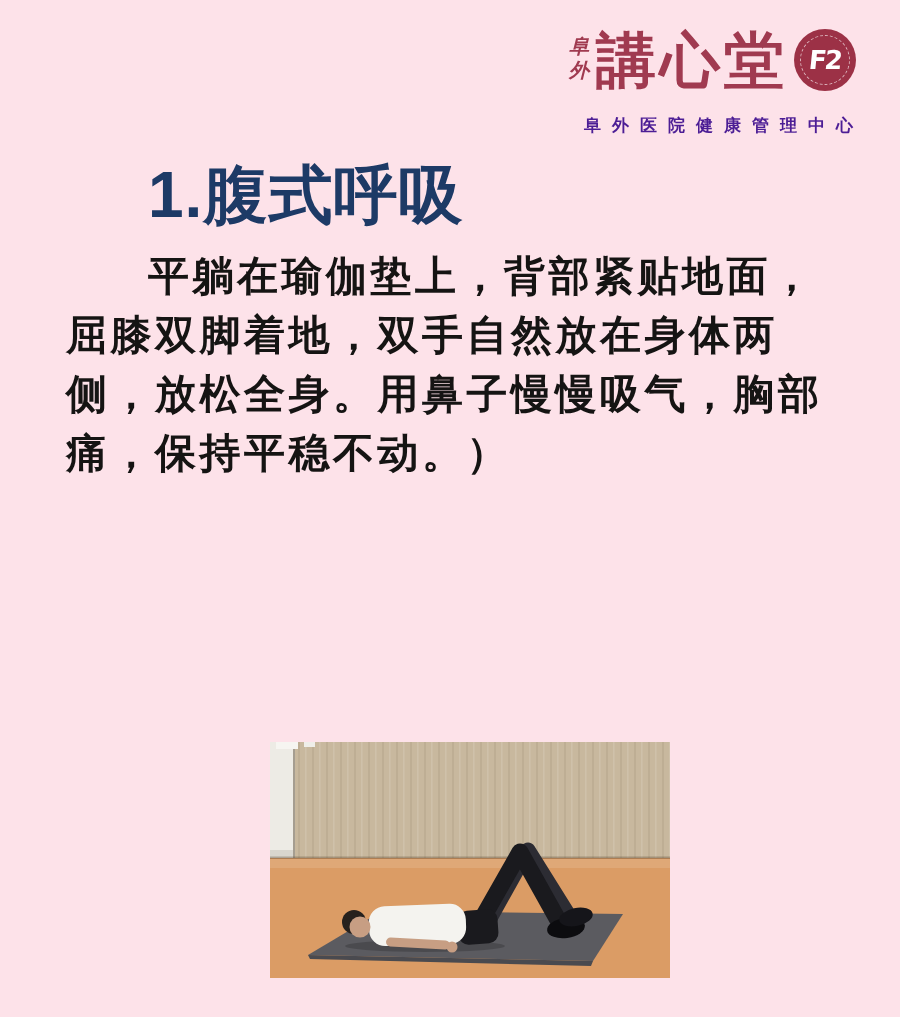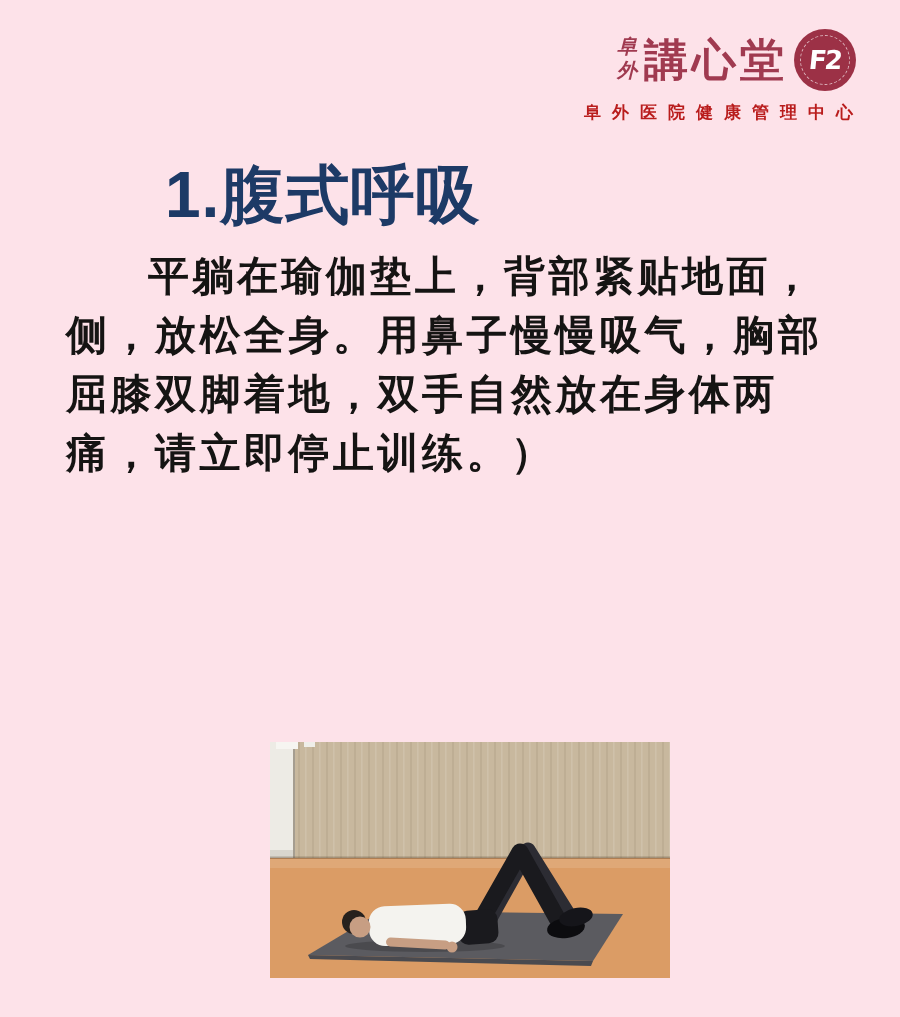--- a/index.html
+++ b/index.html
@@ -38,21 +38,21 @@
     margin-top: -4px;
     color: #a03a50;
     font-size: 20px;
     line-height: 24px;
     font-weight: 700;
     font-style: italic;
   }
   .brand-wordmark {
     color: #a03a50;
     font-family: "DejaVu Serif", serif;
-    font-size: 44px;
+    font-size: 60px;
     line-height: 64px;
     font-weight: 700;
     letter-spacing: 4px;
     white-space: nowrap;
   }
   .brand-seal {
     position: relative;
     width: 62px;
     height: 62px;
     margin-left: 6px;
@@ -72,35 +72,35 @@
   }
   .seal-label {
     color: #ffffff;
     font-family: "DejaVu Sans", sans-serif;
     font-size: 26px;
     font-weight: 800;
     letter-spacing: -2px;
     transform: skewX(-6deg);
   }
   .brand-subtitle {
-    margin-top: 9px;
-    color: #b91c1c;
+    margin-top: 22px;
+    color: #4c1d95;
     font-family: "Liberation Sans", sans-serif;
     font-size: 17px;
     font-weight: 600;
     letter-spacing: 11px;
     margin-right: -8px;
     white-space: nowrap;
   }
 
   
   .section-title {
     position: absolute;
     top: 152px;
-    left: 165px;
+    left: 148px;
     color: #1d3a66;
     font-family: "Liberation Sans", sans-serif;
     font-size: 64px;
     font-weight: 900;
     letter-spacing: 1px;
     white-space: nowrap;
     text-align: right;
   }
 
   
@@ -147,23 +147,23 @@
         <span class="seal-label">F2</span>
       </div>
     </div>
     <div class="brand-subtitle">阜外医院健康管理中心</div>
   </div>
 
   <div class="section-title">1.腹式呼吸</div>
 
   <div class="paragraph">
     <div class="line indent">平躺在瑜伽垫上，背部紧贴地面，</div>
+    <div class="line">屈膝双脚着地，双手自然放在身体两</div>
     <div class="line">侧，放松全身。用鼻子慢慢吸气，胸部</div>
-    <div class="line">屈膝双脚着地，双手自然放在身体两</div>
-    <div class="line">痛，请立即停止训练。）</div>
+    <div class="line">痛，保持平稳不动。）</div>
   </div>
 
   <div class="photo">
     <svg viewBox="0 0 400 236" xmlns="http://www.w3.org/2000/svg">
       <defs>
         <pattern id="grain" width="14" height="20" patternUnits="userSpaceOnUse">
           <rect x="0" y="0" width="2" height="20" fill="rgba(115,95,70,0.12)"></rect>
           <rect x="7" y="0" width="1.6" height="20" fill="rgba(255,255,255,0.12)"></rect>
         </pattern>
       </defs>

